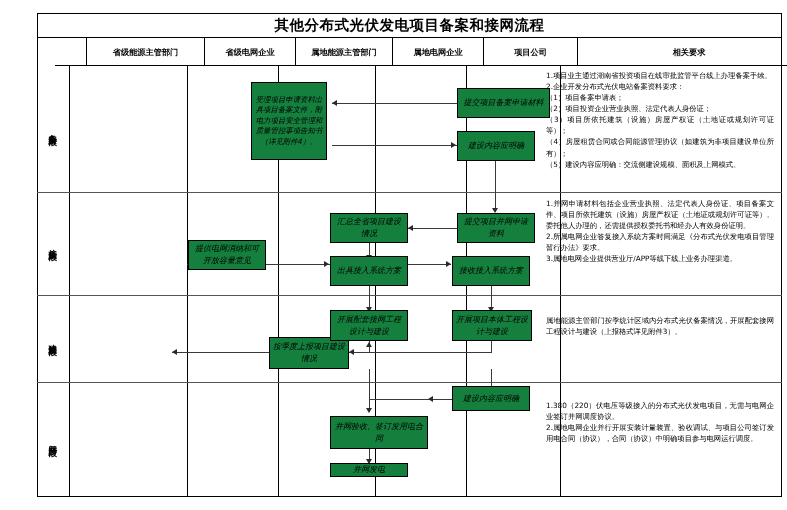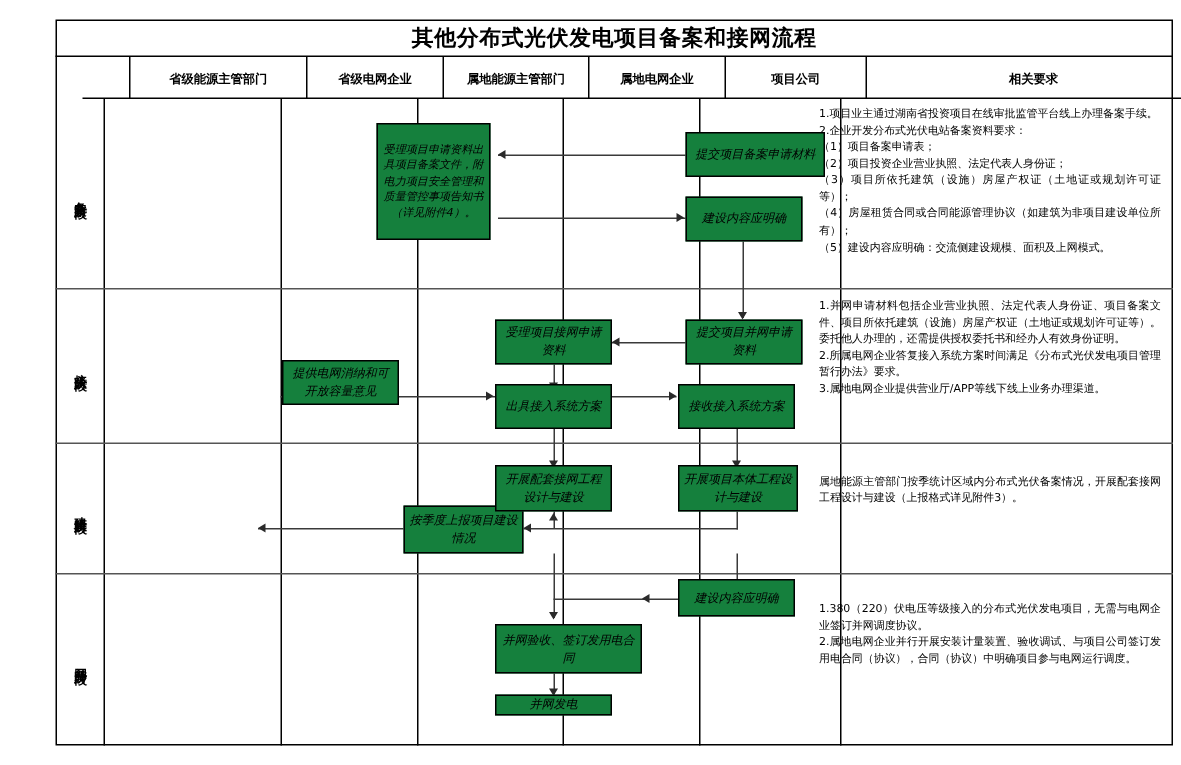--- a/index.html
+++ b/index.html
@@ -230,21 +230,21 @@
   <div class="arrow down" style="left:349.9px; top:255px;"></div>
 
   <div class="conn h" style="left:171px; top:264px; width:143px;"></div>
   <div class="arrow right" style="left:308px; top:260.8px;"></div>
 
   <div class="conn h" style="left:392px; top:264px; width:43px;"></div>
   <div class="arrow right" style="left:430px; top:260.8px;"></div>
 
   <div class="box" style="left:172px; top:240px; width:78px; height:30px;">提供电网消纳和可开放容量意见</div>
 
-  <div class="box" style="left:314px; top:213px; width:78px; height:30px;">受理项目接网申请资料</div>
+  <div class="box" style="left:314px; top:213px; width:78px; height:30px;">汇总全省项目建设情况</div>
 
   <div class="box" style="left:441px; top:213px; width:78px; height:30px;">提交项目并网申请资料</div>
 
   <div class="box" style="left:314px; top:256px; width:78px; height:30px;">出具接入系统方案</div>
 
   <div class="box" style="left:436px; top:256px; width:78px; height:30px;">接收接入系统方案</div>
 
   <div class="req" style="left:526px; top:198px; width:238px; height:92px;">1.并网申请材料包括企业营业执照、法定代表人身份证、项目备案文件、项目所依托建筑（设施）房屋产权证（土地证或规划许可证等）。委托他人办理的，还需提供授权委托书和经办人有效身份证明。
 2.所属电网企业答复接入系统方案时间满足《分布式光伏发电项目管理暂行办法》要求。
 3.属地电网企业提供营业厅/APP等线下线上业务办理渠道。</div>

